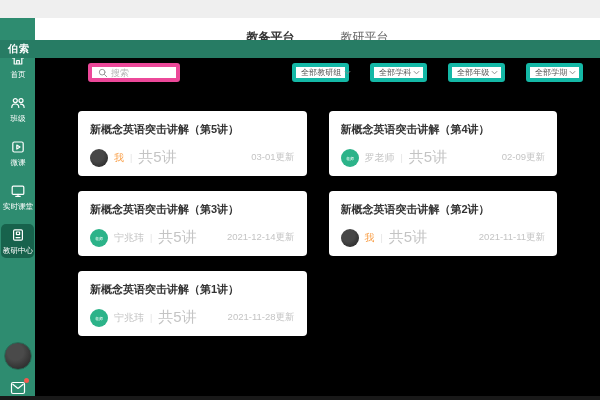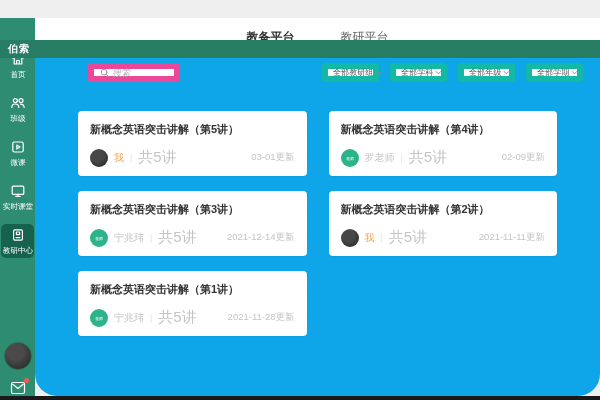--- a/index.html
+++ b/index.html
@@ -25,38 +25,38 @@
          top: 1px; right: 6px; }
   .side-bottom { margin-top: auto; margin-bottom: 10px; display: flex; flex-direction: column; align-items: center; gap: 11px; }
   .user-avatar { width: 28px; height: 28px; border-radius: 50%;
                  background: radial-gradient(circle at 40% 35%, #4a4a4a 0 35%, #333 70%, #222 100%);
                  border: 1px solid #256e58; cursor: pointer; }
   .mail-wrap { position: relative; width: 16px; height: 14px; color: #fff; cursor: pointer; }
   .mail-wrap svg { width: 16px; height: 14px; display: block; }
   .mail-dot { position: absolute; width: 5px; height: 5px; border-radius: 50%; background: #f5594e; top: -3px; right: -3px; }
 
   
-  .main { position: absolute; left: 35px; top: 18px; width: 565px; height: 378px; background: #0ea5e9; border-radius: 22px; }
+  .main { position: absolute; left: 35px; top: 18px; width: 565px; height: 378px; background: #000000; }
   .tabbar { height: 39px; background: #ffffff; border-bottom: 1px solid #ececec;
             display: flex; align-items: center; justify-content: center; gap: 46px; }
   .tab { font-size: 12px; color: #666; height: 39px; display: flex; align-items: center; cursor: pointer; position: relative; }
   .tab.active { color: #333; font-weight: bold; }
   .tab.active::after { content: ""; position: absolute; left: 50%; transform: translateX(-50%);
                        bottom: 0; width: 46px; height: 2px; background: #2e8c70; }
 
   .toolbar { display: flex; align-items: center; margin: 6px 17px 0 53px; height: 19px; }
-  .searchbox { width: 92px; height: 19px; background: #ffffff; border: 6px solid #ec4899; border-radius: 3px;
+  .searchbox { width: 92px; height: 19px; background: #ffffff; border: 4px solid #ec4899; border-radius: 3px;
                display: flex; align-items: center; padding: 0 6px; }
   .searchbox svg { width: 10px; height: 10px; color: #9a9a9a; flex: none; margin-right: 3px; }
   .searchbox input { border: none; outline: none; width: 100%; font-size: 9px; color: #555; background: transparent;
                      font-family: "Liberation Sans", sans-serif; }
   .searchbox input::placeholder { color: #b5b5b5; }
   .filters { margin-left: auto; display: flex; gap: 11px; }
-  .select { width: 57px; height: 19px; background: #ffffff; border: 6px solid #14b8a6; border-radius: 3px;
-            display: flex; align-items: center; justify-content: space-between; padding: 0 5px; cursor: pointer; }
+  .select { width: 57px; height: 19px; background: #ffffff; border: 4px solid #14b8a6; border-radius: 3px;
+            display: flex; align-items: center; justify-content: space-between; padding: 0 5px; cursor: pointer; margin-left: 10px; }
   .select-label { font-size: 8.5px; color: #555; white-space: nowrap; transform: scale(.95); transform-origin: left center; }
   .select svg { width: 7px; height: 5px; color: #888; flex: none; }
 
   
   .cards { display: grid; grid-template-columns: 1fr 1fr; column-gap: 22px; row-gap: 15px;
            margin: 29px 43px 0 43px; }
   .card { background: #ffffff; border-radius: 4px; height: 65px; padding: 11px 12px 0 12px;
           box-shadow: 0 1px 2px rgba(0,0,0,0.03); cursor: pointer; }
   .card-title { font-size: 11px; font-weight: bold; color: #333; white-space: nowrap; overflow: hidden; }
   .card-meta { display: flex; align-items: center; margin-top: 11px; }

